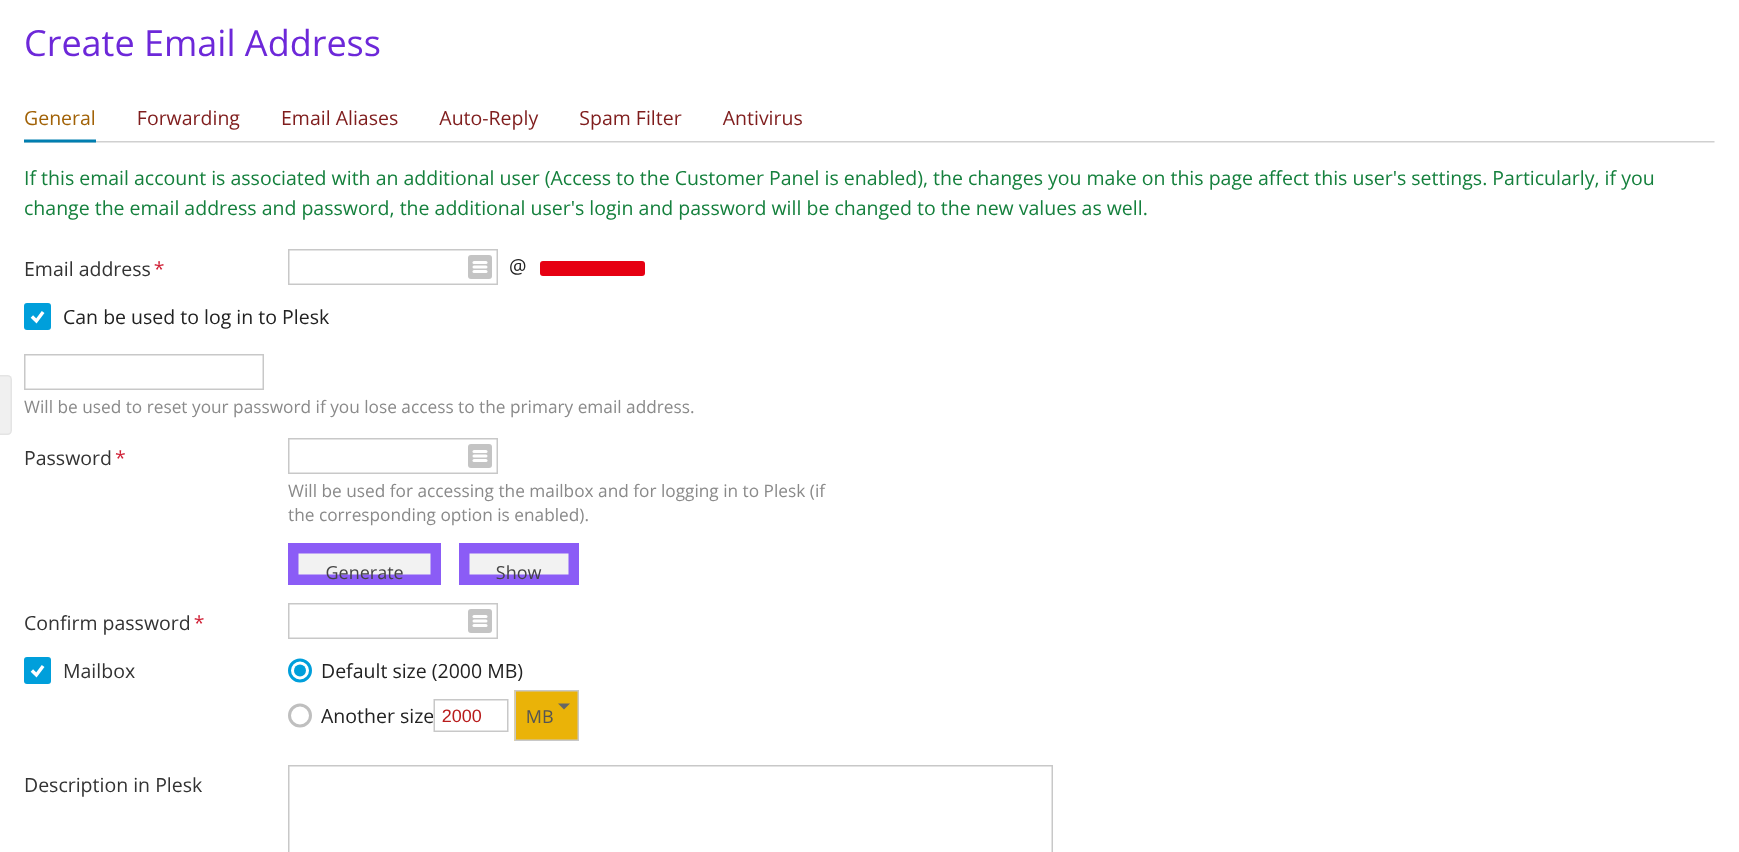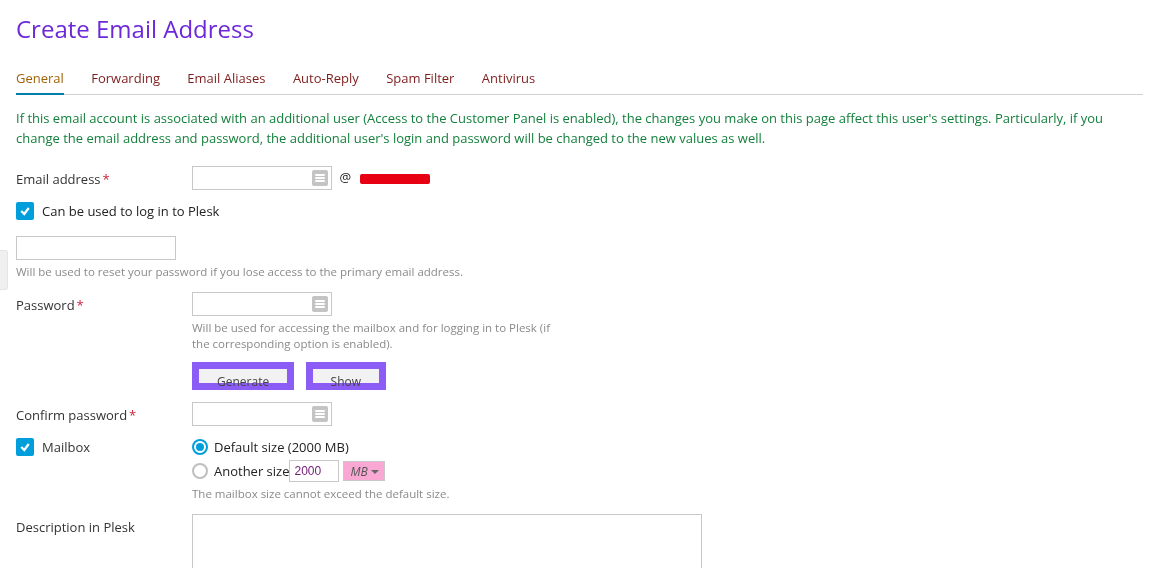--- a/index.html
+++ b/index.html
@@ -116,28 +116,27 @@
   .radio {
     width:16px;height:16px;border:2px solid #bfbfbf; border-radius:50%;
     display:inline-flex; align-items:center; justify-content:center;
     margin-right:6px; vertical-align:middle; cursor:pointer;
   }
   .radio.sel { border-color:#009fdb; }
   .radio.sel::after{ content:""; width:8px;height:8px;background:#009fdb;border-radius:50%;}
   .radio-line{ display:flex; align-items:center; margin-bottom:4px;}
   .size-input{
     border:1px solid #c8c8c8;height:22px;width:50px;font-size:12px;
-    padding:2px 4px;color:#701a75;background:#fff;
+    padding:2px 4px;color:#b91c1c;background:#fff;
   }
   .select{
-    border:1px solid #c8c8c8;height:20px;font-size:12px;
-    padding:2px 16px 2px 6px;color:#555;background:#f9a8d4;
+    border:1px solid #c8c8c8;height:34px;font-size:12px;
+    padding:2px 16px 2px 6px;color:#555;background:#eab308;
     position:relative; display:inline-flex; align-items:center; cursor:pointer;
     margin-left:4px;
-    font-style:italic;
   }
   .select::after{
     content:""; position:absolute; right:5px; top:8px;
     border:4px solid transparent; border-top-color:#666;
   }
   textarea{
     width:510px; height:70px; border:1px solid #c8c8c8; resize:both;
     font-size:12px; padding:4px;
   }
   .domain-redact{
@@ -240,21 +239,20 @@
     <div class="radio-line">
       <span class="radio sel"></span>
       <span>Default size (2000 MB)</span>
     </div>
     <div class="radio-line">
       <span class="radio"></span>
       <span style="margin-right:0">Another size</span>
       <input class="size-input" value="2000" style="">
       <span class="select">MB</span>
     </div>
-    <div class="hint">The mailbox size cannot exceed the default size.</div>
   </div>
 </div>
 
 <div class="row">
   <div class="label">Description in Plesk</div>
   <div class="field">
     <textarea style=""></textarea>
     
   </div>
 </div>

